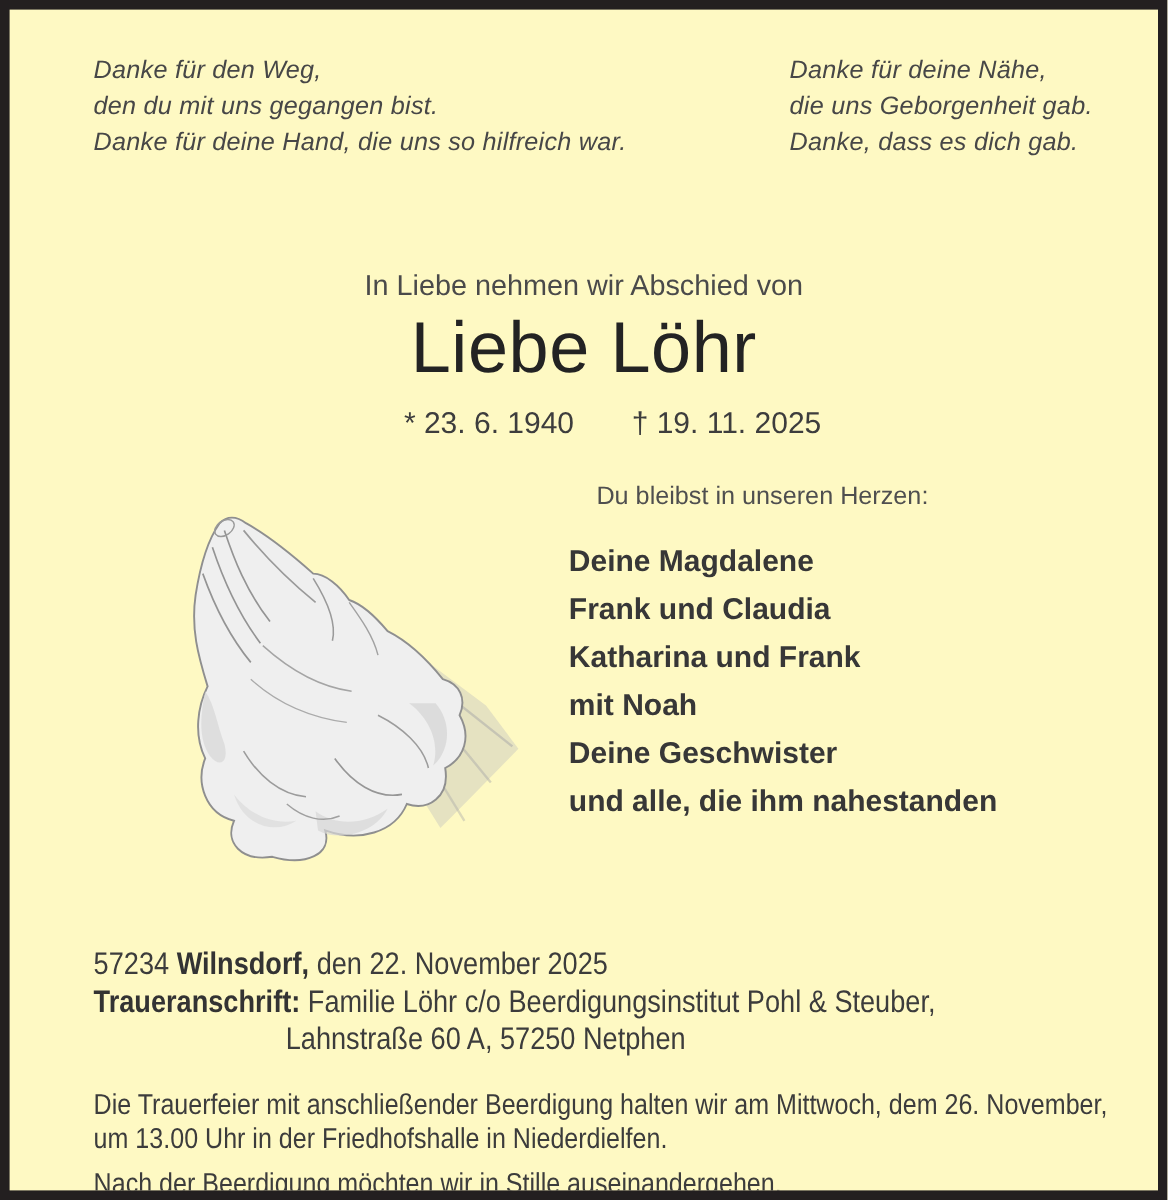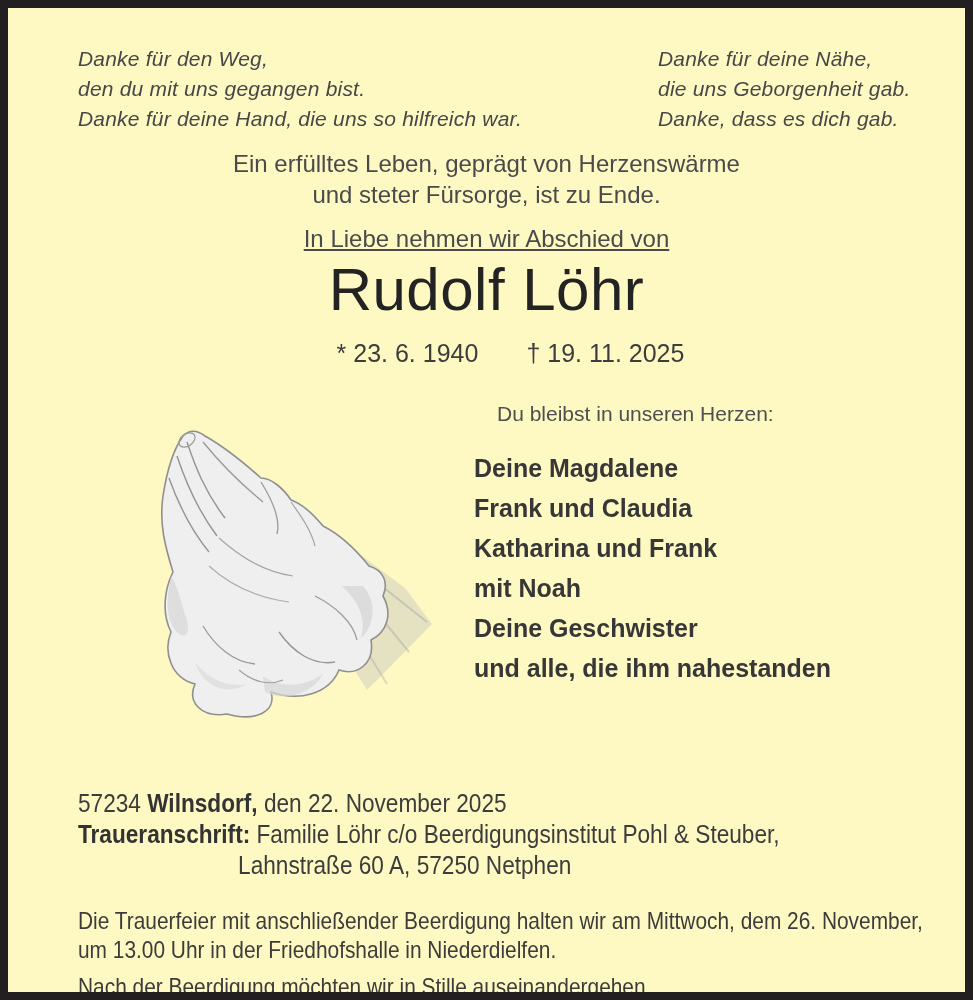--- a/index.html
+++ b/index.html
@@ -44,21 +44,20 @@
     color: #4a4a4a;
   }
   .farewell {
     position: absolute;
     top: 217px;
     left: 0;
     width: 100%;
     text-align: center;
     font-size: 24px;
     color: #4a4a4a;
-    text-decoration: underline;
   }
 
   
   .deceased-name {
     position: absolute;
     top: 247px;
     left: 0;
     width: 100%;
     text-align: center;
     font-size: 60px;
@@ -149,28 +148,24 @@
     <div>den du mit uns gegangen bist.</div>
     <div>Danke für deine Hand, die uns so hilfreich war.</div>
   </div>
 
   <div class="quote quote-right">
     <div>Danke für deine Nähe,</div>
     <div>die uns Geborgenheit gab.</div>
     <div>Danke, dass es dich gab.</div>
   </div>
 
-  <div class="intro">
-    <div>Ein erfülltes Leben, geprägt von Herzenswärme</div>
-    <div>und steter Fürsorge, ist zu Ende.</div>
-  </div>
 
   <div class="farewell">In Liebe nehmen wir Abschied von</div>
 
-  <div class="deceased-name">Rudolf Löhr</div>
+  <div class="deceased-name">Liebe Löhr</div>
   <div class="dates">
     <span class="birth">* 23. 6. 1940</span><span class="death">† 19. 11. 2025</span>
   </div>
 
   <div class="remembrance-heading">Du bleibst in unseren Herzen:</div>
   <div class="mourners">
     <div class="mourner-line">Deine Magdalene</div>
     <div class="mourner-line">Frank und Claudia</div>
     <div class="mourner-line">Katharina und Frank</div>
     <div class="mourner-line">mit Noah</div>

